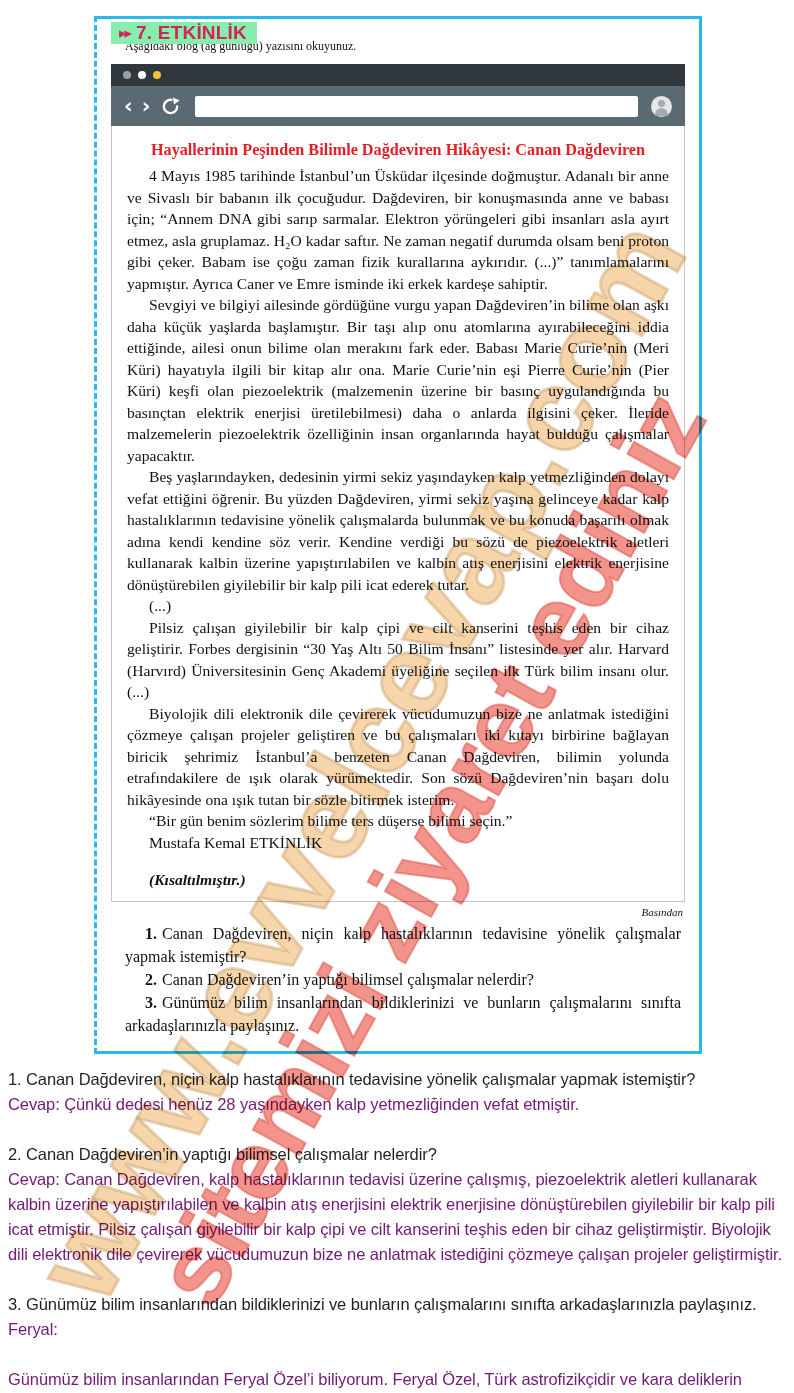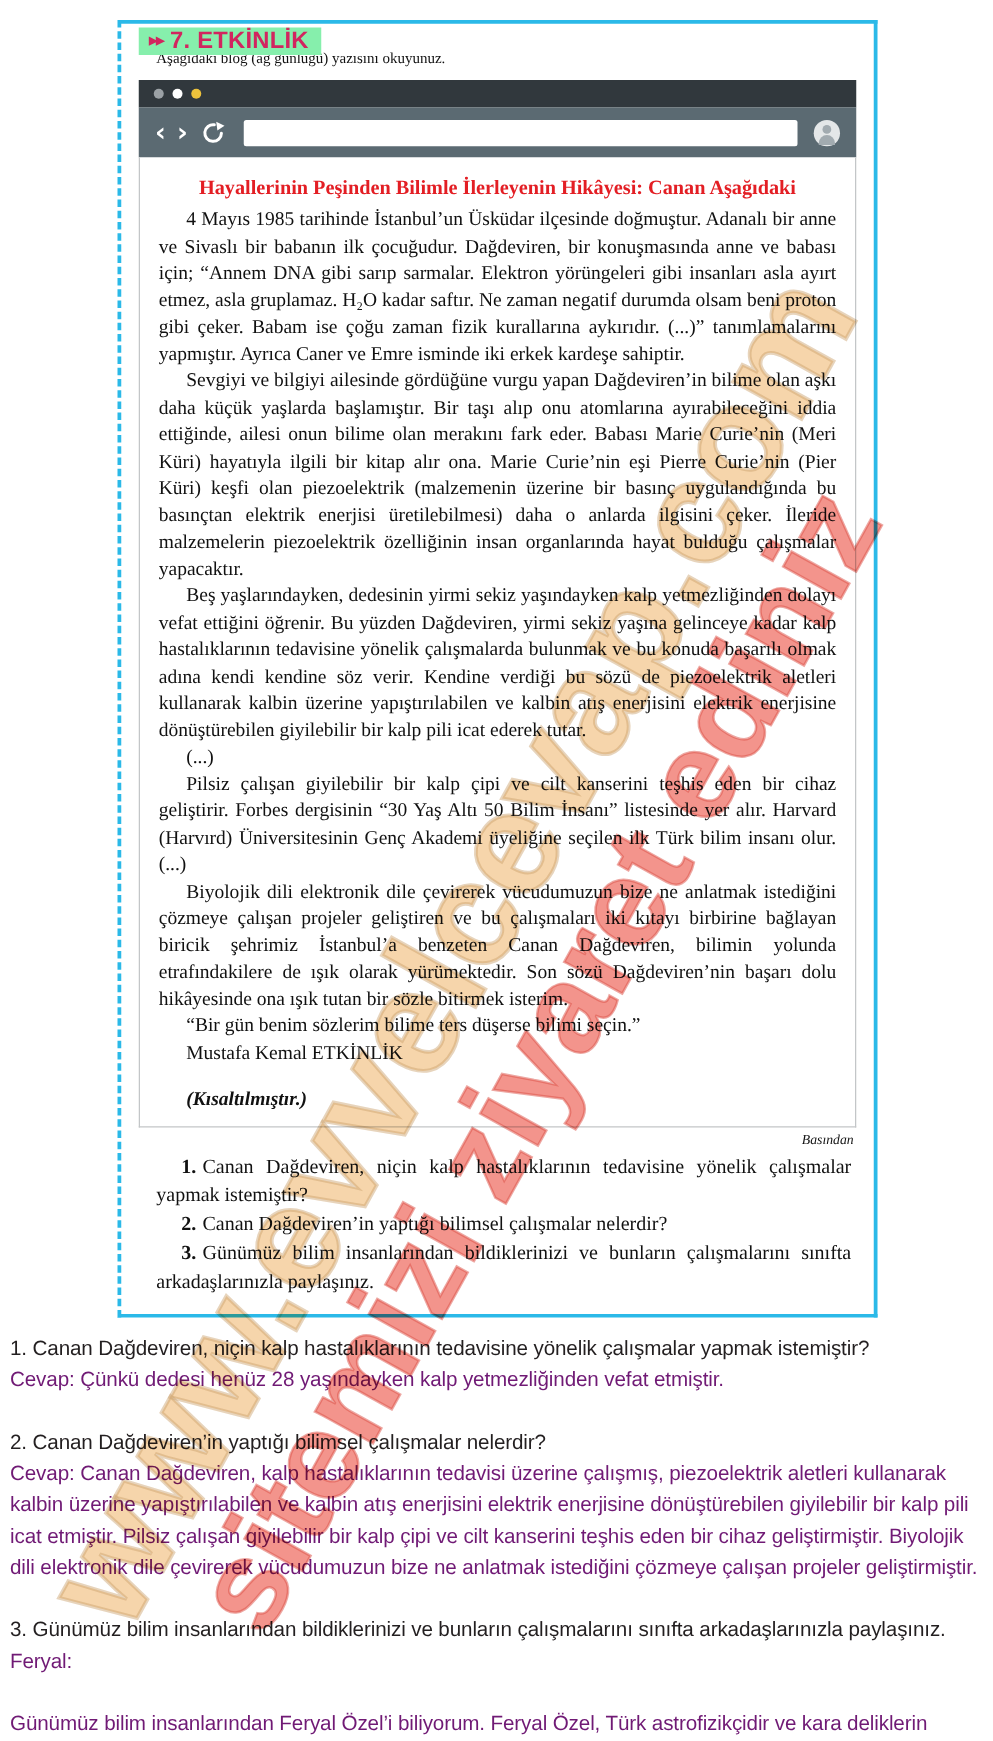--- a/index.html
+++ b/index.html
@@ -85,21 +85,21 @@
           <svg width="19" height="19" viewBox="0 0 20 20" aria-hidden="true">
             <path d="M11 3 A7 7 0 1 0 17 10" fill="none" stroke="#ffffff" stroke-width="2.5" stroke-linecap="round"></path>
             <polygon points="12.6,0.4 19.6,3.8 13.6,7.8" fill="#ffffff"></polygon>
           </svg>
         </span>
         <span class="address-bar"></span>
         <span class="profile-btn"></span>
       </div>
 
       <div class="browser-content">
-        <div class="blog-title">Hayallerinin Peşinden Bilimle İlerleyenin Hikâyesi: Canan Aşağıdaki</div>
+        <div class="blog-title">Hayallerinin Peşinden Bilimle Dağdeviren Hikâyesi: Canan Dağdeviren</div>
         <p>4 Mayıs 1985 tarihinde İstanbul’un Üsküdar ilçesinde doğmuştur. Adanalı bir anne ve Sivaslı bir babanın ilk çocuğudur. Dağdeviren, bir konuşmasında anne ve babası için; “Annem DNA gibi sarıp sarmalar. Elektron yörüngeleri gibi insanları asla ayırt etmez, asla gruplamaz. H₂O kadar saftır. Ne zaman negatif durumda olsam beni proton gibi çeker. Babam ise çoğu zaman fizik kurallarına aykırıdır. (...)” tanımlamalarını yapmıştır. Ayrıca Caner ve Emre isminde iki erkek kardeşe sahiptir.</p>
         <p>Sevgiyi ve bilgiyi ailesinde gördüğüne vurgu yapan Dağdeviren’in bilime olan aşkı daha küçük yaşlarda başlamıştır. Bir taşı alıp onu atomlarına ayırabileceğini iddia ettiğinde, ailesi onun bilime olan merakını fark eder. Babası Marie Curie’nin (Meri Küri) hayatıyla ilgili bir kitap alır ona. Marie Curie’nin eşi Pierre Curie’nin (Pier Küri) keşfi olan piezoelektrik (malzemenin üzerine bir basınç uygulandığında bu basınçtan elektrik enerjisi üretilebilmesi) daha o anlarda ilgisini çeker. İleride malzemelerin piezoelektrik özelliğinin insan organlarında hayat bulduğu çalışmalar yapacaktır.</p>
         <p>Beş yaşlarındayken, dedesinin yirmi sekiz yaşındayken kalp yetmezliğinden dolayı vefat ettiğini öğrenir. Bu yüzden Dağdeviren, yirmi sekiz yaşına gelinceye kadar kalp hastalıklarının tedavisine yönelik çalışmalarda bulunmak ve bu konuda başarılı olmak adına kendi kendine söz verir. Kendine verdiği bu sözü de piezoelektrik aletleri kullanarak kalbin üzerine yapıştırılabilen ve kalbin atış enerjisini elektrik enerjisine dönüştürebilen giyilebilir bir kalp pili icat ederek tutar.</p>
         <p class="no-justify">(...)</p>
         <p>Pilsiz çalışan giyilebilir bir kalp çipi ve cilt kanserini teşhis eden bir cihaz geliştirir. Forbes dergisinin “30 Yaş Altı 50 Bilim İnsanı” listesinde yer alır. Harvard (Harvırd) Üniversitesinin Genç Akademi üyeliğine seçilen ilk Türk bilim insanı olur. (...)</p>
         <p>Biyolojik dili elektronik dile çevirerek vücudumuzun bize ne anlatmak istediğini çözmeye çalışan projeler geliştiren ve bu çalışmaları iki kıtayı birbirine bağlayan biricik şehrimiz İstanbul’a benzeten Canan Dağdeviren, bilimin yolunda etrafındakilere de ışık olarak yürümektedir. Son sözü Dağdeviren’nin başarı dolu hikâyesinde ona ışık tutan bir sözle bitirmek isterim.</p>
         <p class="no-justify">“Bir gün benim sözlerim bilime ters düşerse bilimi seçin.”</p>
         <p class="no-justify">Mustafa Kemal ETKİNLİK</p>
         <p class="abridged">(Kısaltılmıştır.)</p>
       </div>

